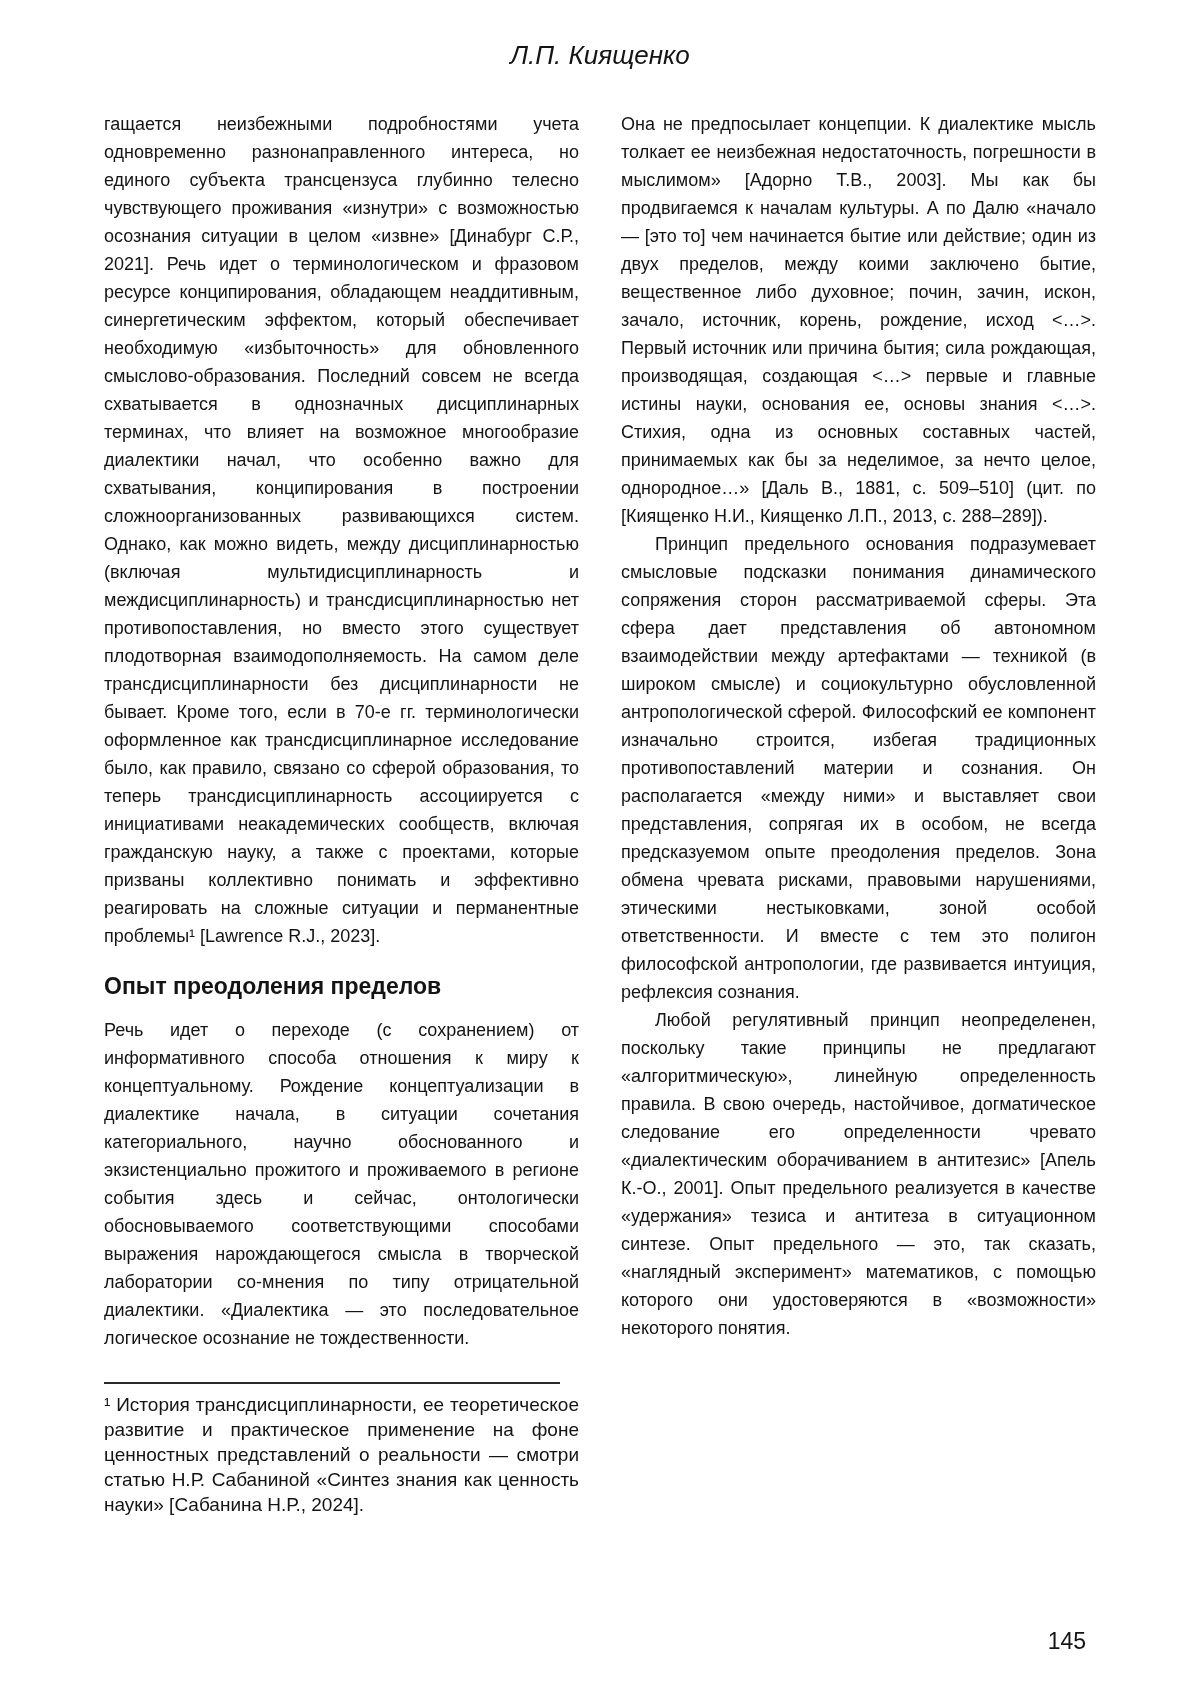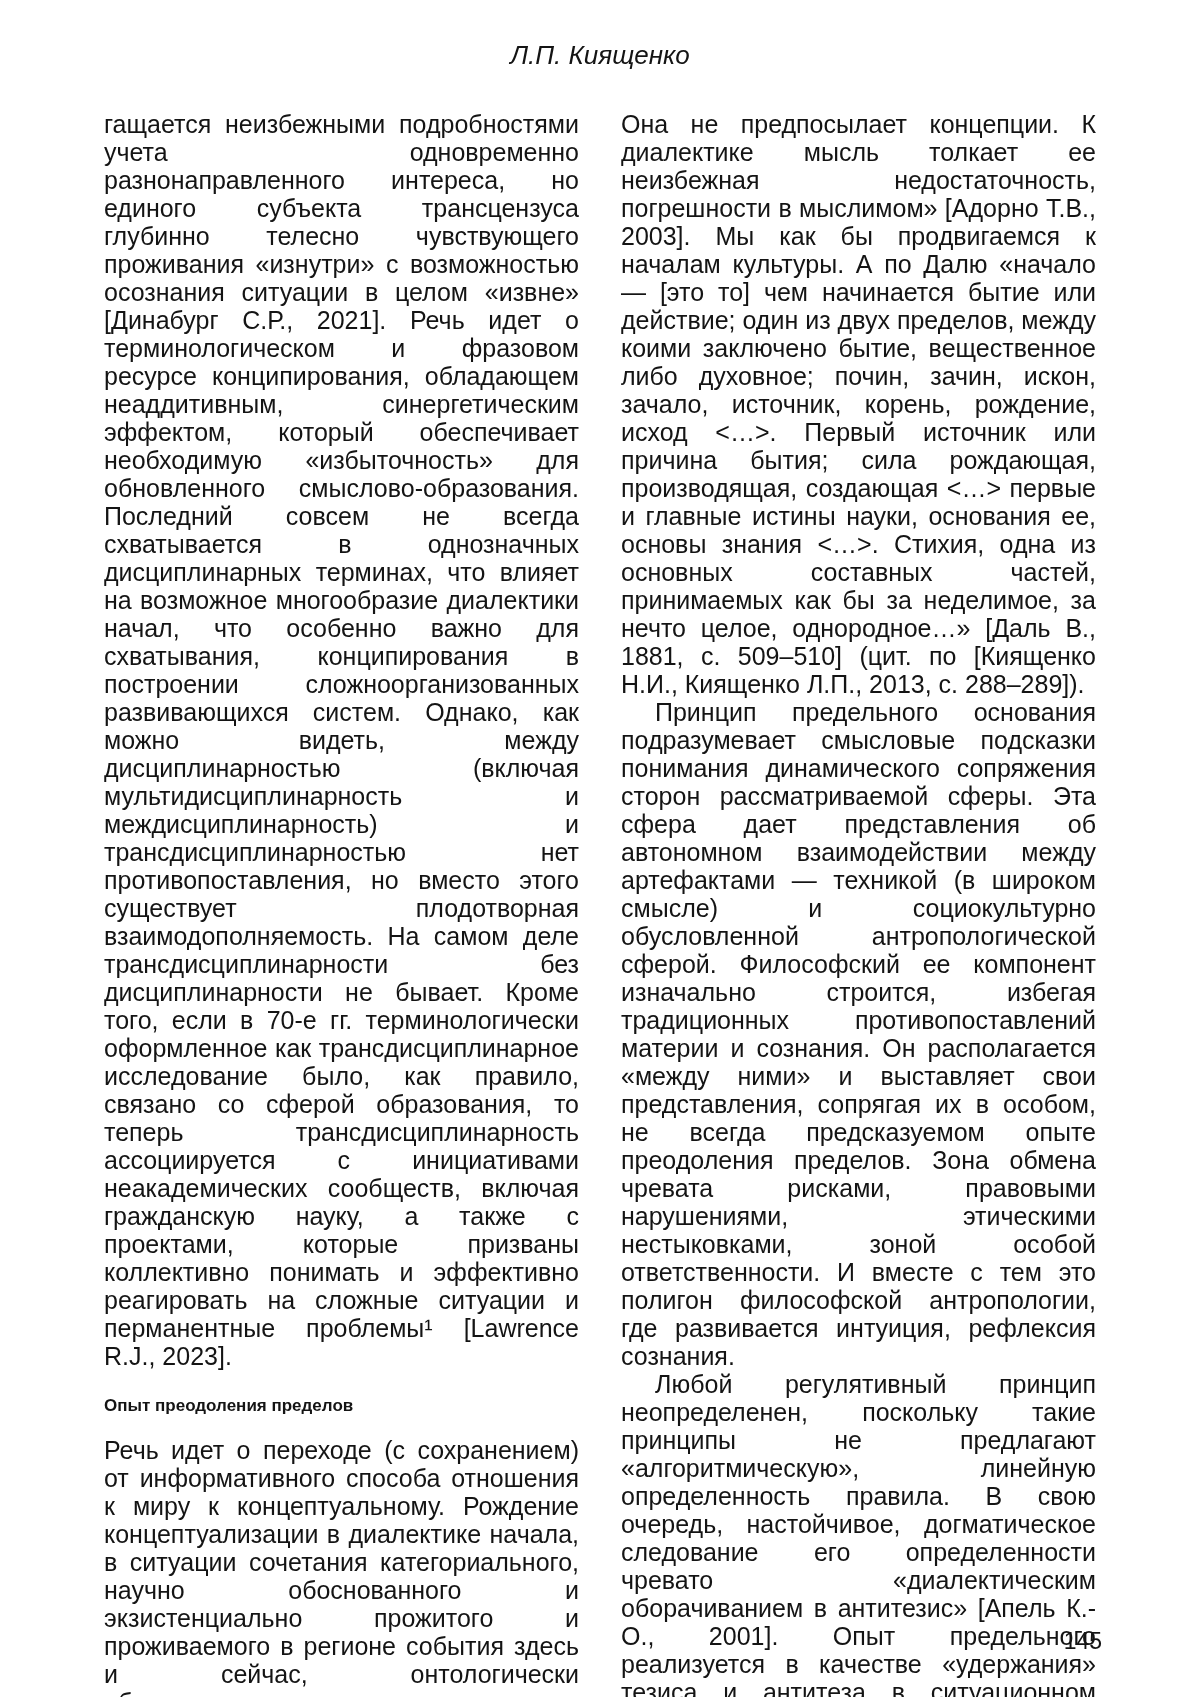--- a/index.html
+++ b/index.html
@@ -30,29 +30,29 @@
     gap: 42px;
     align-items: flex-start;
   }
 
   .column {
     flex: 1 1 0;
     min-width: 0;
   }
 
   .body-text {
-    font-size: 25px;
+    font-size: 18px;
     line-height: 28px;
     text-align: justify;
   }
 
   .indent { text-indent: 34px; }
 
   .section-heading {
-    font-size: 17px;
+    font-size: 23px;
     line-height: 28px;
     font-weight: bold;
     margin: 22px 0 16px 0;
   }
 
   .footnote-rule {
     width: 96%;
     border: none;
     border-top: 2px solid #2a2a2a;
     margin-top: 30px;
@@ -60,21 +60,21 @@
   }
 
   .footnote {
     font-size: 19px;
     line-height: 25px;
     text-align: justify;
   }
 
   .page-number {
     position: absolute;
-    right: 98px;
+    right: 114px;
     bottom: 42px;
     font-size: 23px;
   }
 </style>
 </head>
 <body>
 
 <div class="page">
 
   <div class="running-header">

